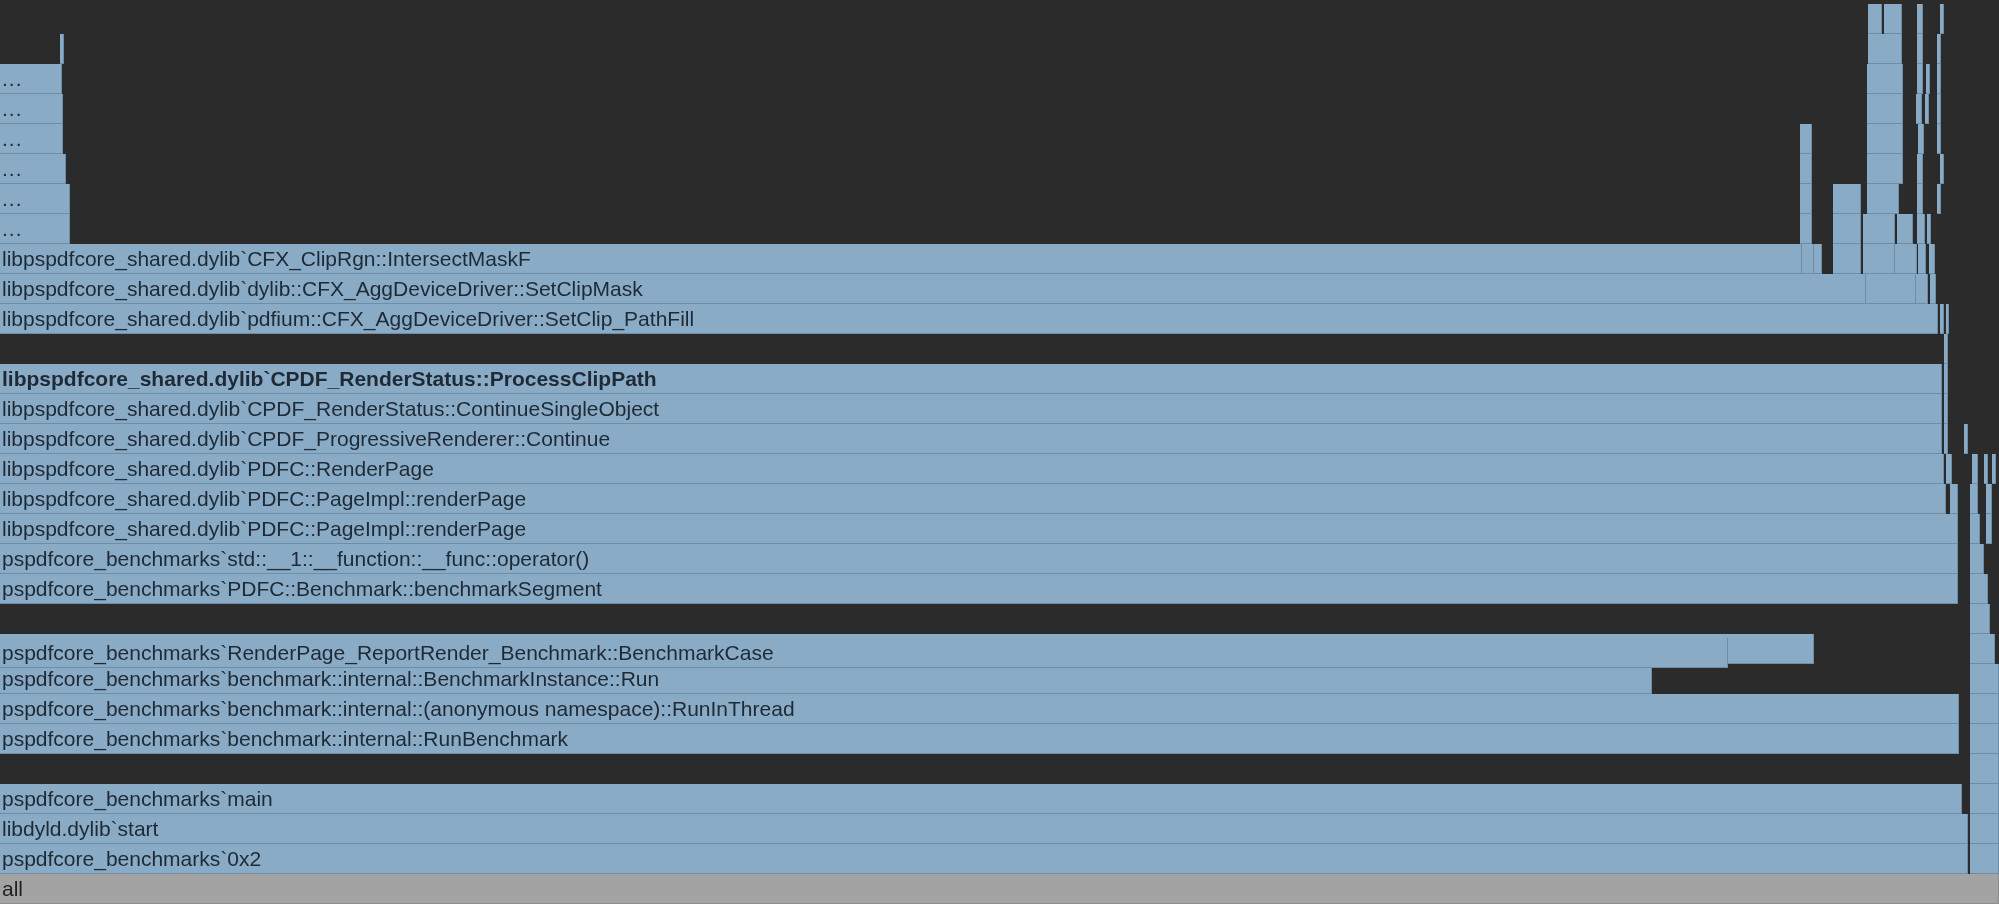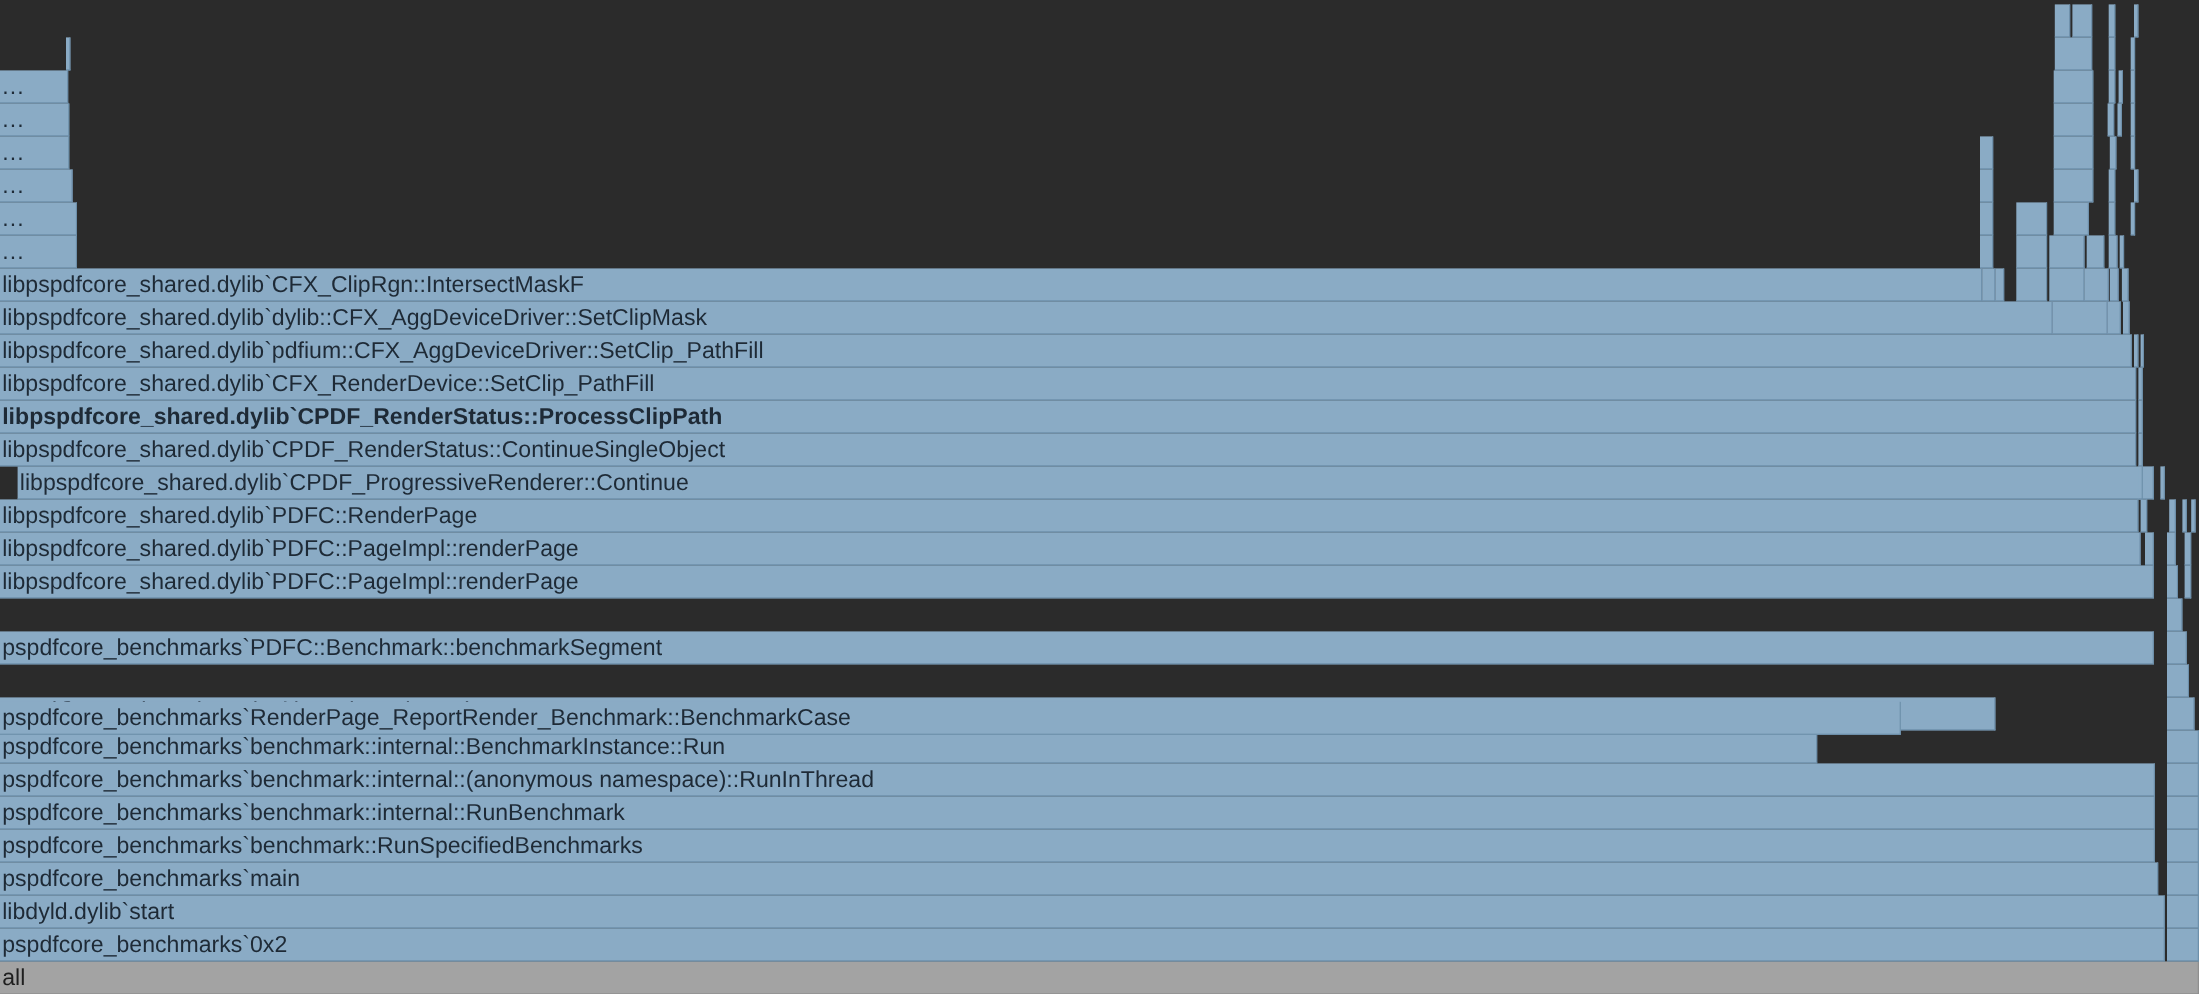--- a/index.html
+++ b/index.html
@@ -35,55 +35,54 @@
 <body>
 
 <div id="flame">
     <div class="frame root" style="left: 0px; width: 1999px; top: 874px; height: 30px;">all</div>
     <div class="frame" style="left: 0px; width: 1968px; top: 844px; height: 30px;">pspdfcore_benchmarks`0x2</div>
     <div class="frame" style="left: 1970px; width: 29px; top: 844px; height: 30px;"></div>
     <div class="frame" style="left: 0px; width: 1968px; top: 814px; height: 30px;">libdyld.dylib`start</div>
     <div class="frame" style="left: 1970px; width: 29px; top: 814px; height: 30px;"></div>
     <div class="frame" style="left: 0px; width: 1962px; top: 784px; height: 30px;">pspdfcore_benchmarks`main</div>
     <div class="frame" style="left: 1970px; width: 29px; top: 784px; height: 30px;"></div>
-    <div class="frame" style="left: 0px; width: 1959px; top: 754px; height: 30px;">pspdfcore_benchmarks`benchmark::RunSpecifiedBenchmarks</div>
     <div class="frame" style="left: 1970px; width: 29px; top: 754px; height: 30px;"></div>
     <div class="frame" style="left: 0px; width: 1959px; top: 724px; height: 30px;">pspdfcore_benchmarks`benchmark::internal::RunBenchmark</div>
     <div class="frame" style="left: 1970px; width: 29px; top: 724px; height: 30px;"></div>
     <div class="frame" style="left: 0px; width: 1959px; top: 694px; height: 30px;">pspdfcore_benchmarks`benchmark::internal::(anonymous namespace)::RunInThread</div>
     <div class="frame" style="left: 1970px; width: 29px; top: 694px; height: 30px;"></div>
     <div class="frame" style="left: 0px; width: 1652px; top: 664px; height: 30px;">pspdfcore_benchmarks`benchmark::internal::BenchmarkInstance::Run</div>
     <div class="frame" style="left: 1970px; width: 29px; top: 664px; height: 30px;"></div>
     <div class="frame" style="left: 0px; width: 1814px; top: 634px; height: 30px; font-family: Liberation Mono, monospace;">pspdfcore_benchmarks`benchmark::Fixture::Run</div>
     <div class="frame" style="left: 1970px; width: 25px; top: 634px; height: 30px;"></div>
     <div class="frame" style="left: 0px; width: 1728px; top: 638px; height: 30px;">pspdfcore_benchmarks`RenderPage_ReportRender_Benchmark::BenchmarkCase</div>
     <div class="frame" style="left: 1970px; width: 20px; top: 604px; height: 30px;"></div>
     <div class="frame" style="left: 0px; width: 1958px; top: 574px; height: 30px;">pspdfcore_benchmarks`PDFC::Benchmark::benchmarkSegment</div>
     <div class="frame" style="left: 1970px; width: 18px; top: 574px; height: 30px;"></div>
+    <div class="frame" style="left: 0px; width: 1958px; top: 544px; height: 30px;">pspdfcore_benchmarks`std::__1::__function::__func::operator()</div>
     <div class="frame" style="left: 1970px; width: 14px; top: 544px; height: 30px;"></div>
     <div class="frame" style="left: 0px; width: 1958px; top: 514px; height: 30px;">libpspdfcore_shared.dylib`PDFC::PageImpl::renderPage</div>
     <div class="frame" style="left: 1970px; width: 10px; top: 514px; height: 30px;"></div>
     <div class="frame" style="left: 1986px; width: 6px; top: 514px; height: 30px;"></div>
     <div class="frame" style="left: 0px; width: 1946px; top: 484px; height: 30px;">libpspdfcore_shared.dylib`PDFC::PageImpl::renderPage</div>
     <div class="frame" style="left: 1950px; width: 8px; top: 484px; height: 30px;"></div>
     <div class="frame" style="left: 1970px; width: 8px; top: 484px; height: 30px;"></div>
     <div class="frame" style="left: 1986px; width: 6px; top: 484px; height: 30px;"></div>
     <div class="frame" style="left: 0px; width: 1944px; top: 454px; height: 30px;">libpspdfcore_shared.dylib`PDFC::RenderPage</div>
     <div class="frame" style="left: 1946px; width: 6px; top: 454px; height: 30px;"></div>
     <div class="frame" style="left: 1972px; width: 6px; top: 454px; height: 30px;"></div>
     <div class="frame" style="left: 1984px; width: 4px; top: 454px; height: 30px;"></div>
     <div class="frame" style="left: 1992px; width: 4px; top: 454px; height: 30px;"></div>
-    <div class="frame" style="left: 0px; width: 1942px; top: 424px; height: 30px; margin-left: 16px;">libpspdfcore_shared.dylib`CPDF_ProgressiveRenderer::Continue</div>
+    <div class="frame" style="left: 0px; width: 1942px; top: 424px; height: 30px;">libpspdfcore_shared.dylib`CPDF_ProgressiveRenderer::Continue</div>
     <div class="frame" style="left: 1944px; width: 4px; top: 424px; height: 30px;"></div>
     <div class="frame" style="left: 1964px; width: 4px; top: 424px; height: 30px;"></div>
     <div class="frame" style="left: 0px; width: 1942px; top: 394px; height: 30px;">libpspdfcore_shared.dylib`CPDF_RenderStatus::ContinueSingleObject</div>
     <div class="frame" style="left: 1944px; width: 4px; top: 394px; height: 30px;"></div>
     <div class="frame" style="left: 0px; width: 1942px; top: 364px; height: 30px; font-weight: bold;">libpspdfcore_shared.dylib`CPDF_RenderStatus::ProcessClipPath</div>
     <div class="frame" style="left: 1944px; width: 4px; top: 364px; height: 30px;"></div>
-    <div class="frame" style="left: 0px; width: 1942px; top: 334px; height: 30px;">libpspdfcore_shared.dylib`CFX_RenderDevice::SetClip_PathFill</div>
     <div class="frame" style="left: 1944px; width: 4px; top: 334px; height: 30px;"></div>
     <div class="frame" style="left: 0px; width: 1938px; top: 304px; height: 30px;">libpspdfcore_shared.dylib`pdfium::CFX_AggDeviceDriver::SetClip_PathFill</div>
     <div class="frame" style="left: 1940px; width: 4px; top: 304px; height: 30px;"></div>
     <div class="frame" style="left: 1946px; width: 3px; top: 304px; height: 30px;"></div>
     <div class="frame" style="left: 0px; width: 1866px; top: 274px; height: 30px;">libpspdfcore_shared.dylib`dylib::CFX_AggDeviceDriver::SetClipMask</div>
     <div class="frame" style="left: 1866px; width: 50px; top: 274px; height: 30px;"></div>
     <div class="frame" style="left: 1916px; width: 12px; top: 274px; height: 30px;"></div>
     <div class="frame" style="left: 1930px; width: 6px; top: 274px; height: 30px;"></div>
     <div class="frame" style="left: 0px; width: 1802px; top: 244px; height: 30px;">libpspdfcore_shared.dylib`CFX_ClipRgn::IntersectMaskF</div>
     <div class="frame" style="left: 1802px; width: 12px; top: 244px; height: 30px;"></div>

